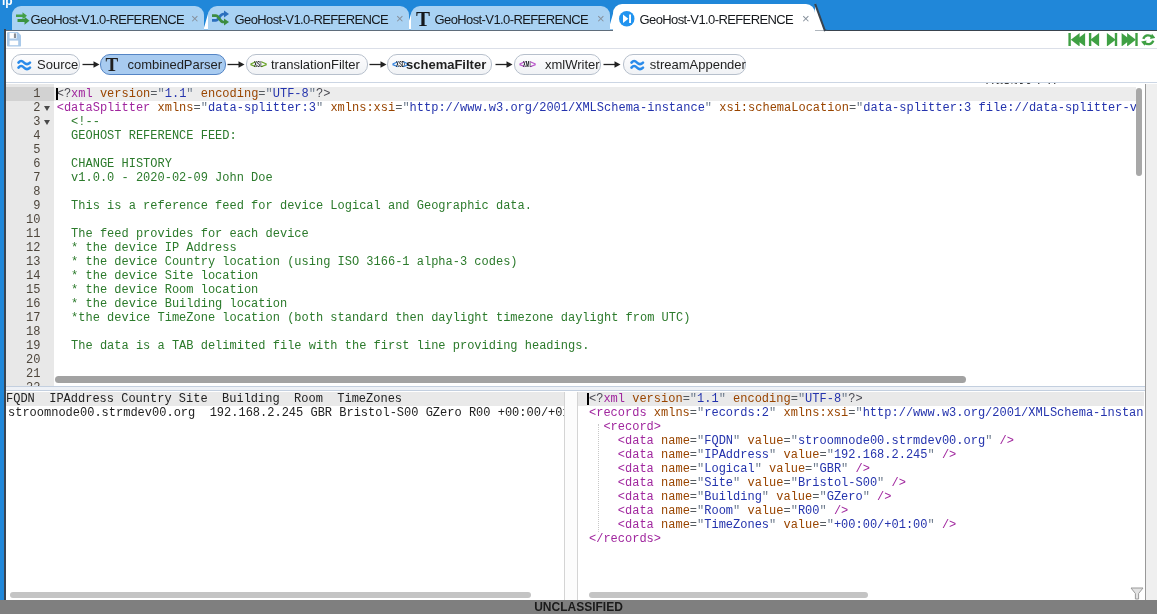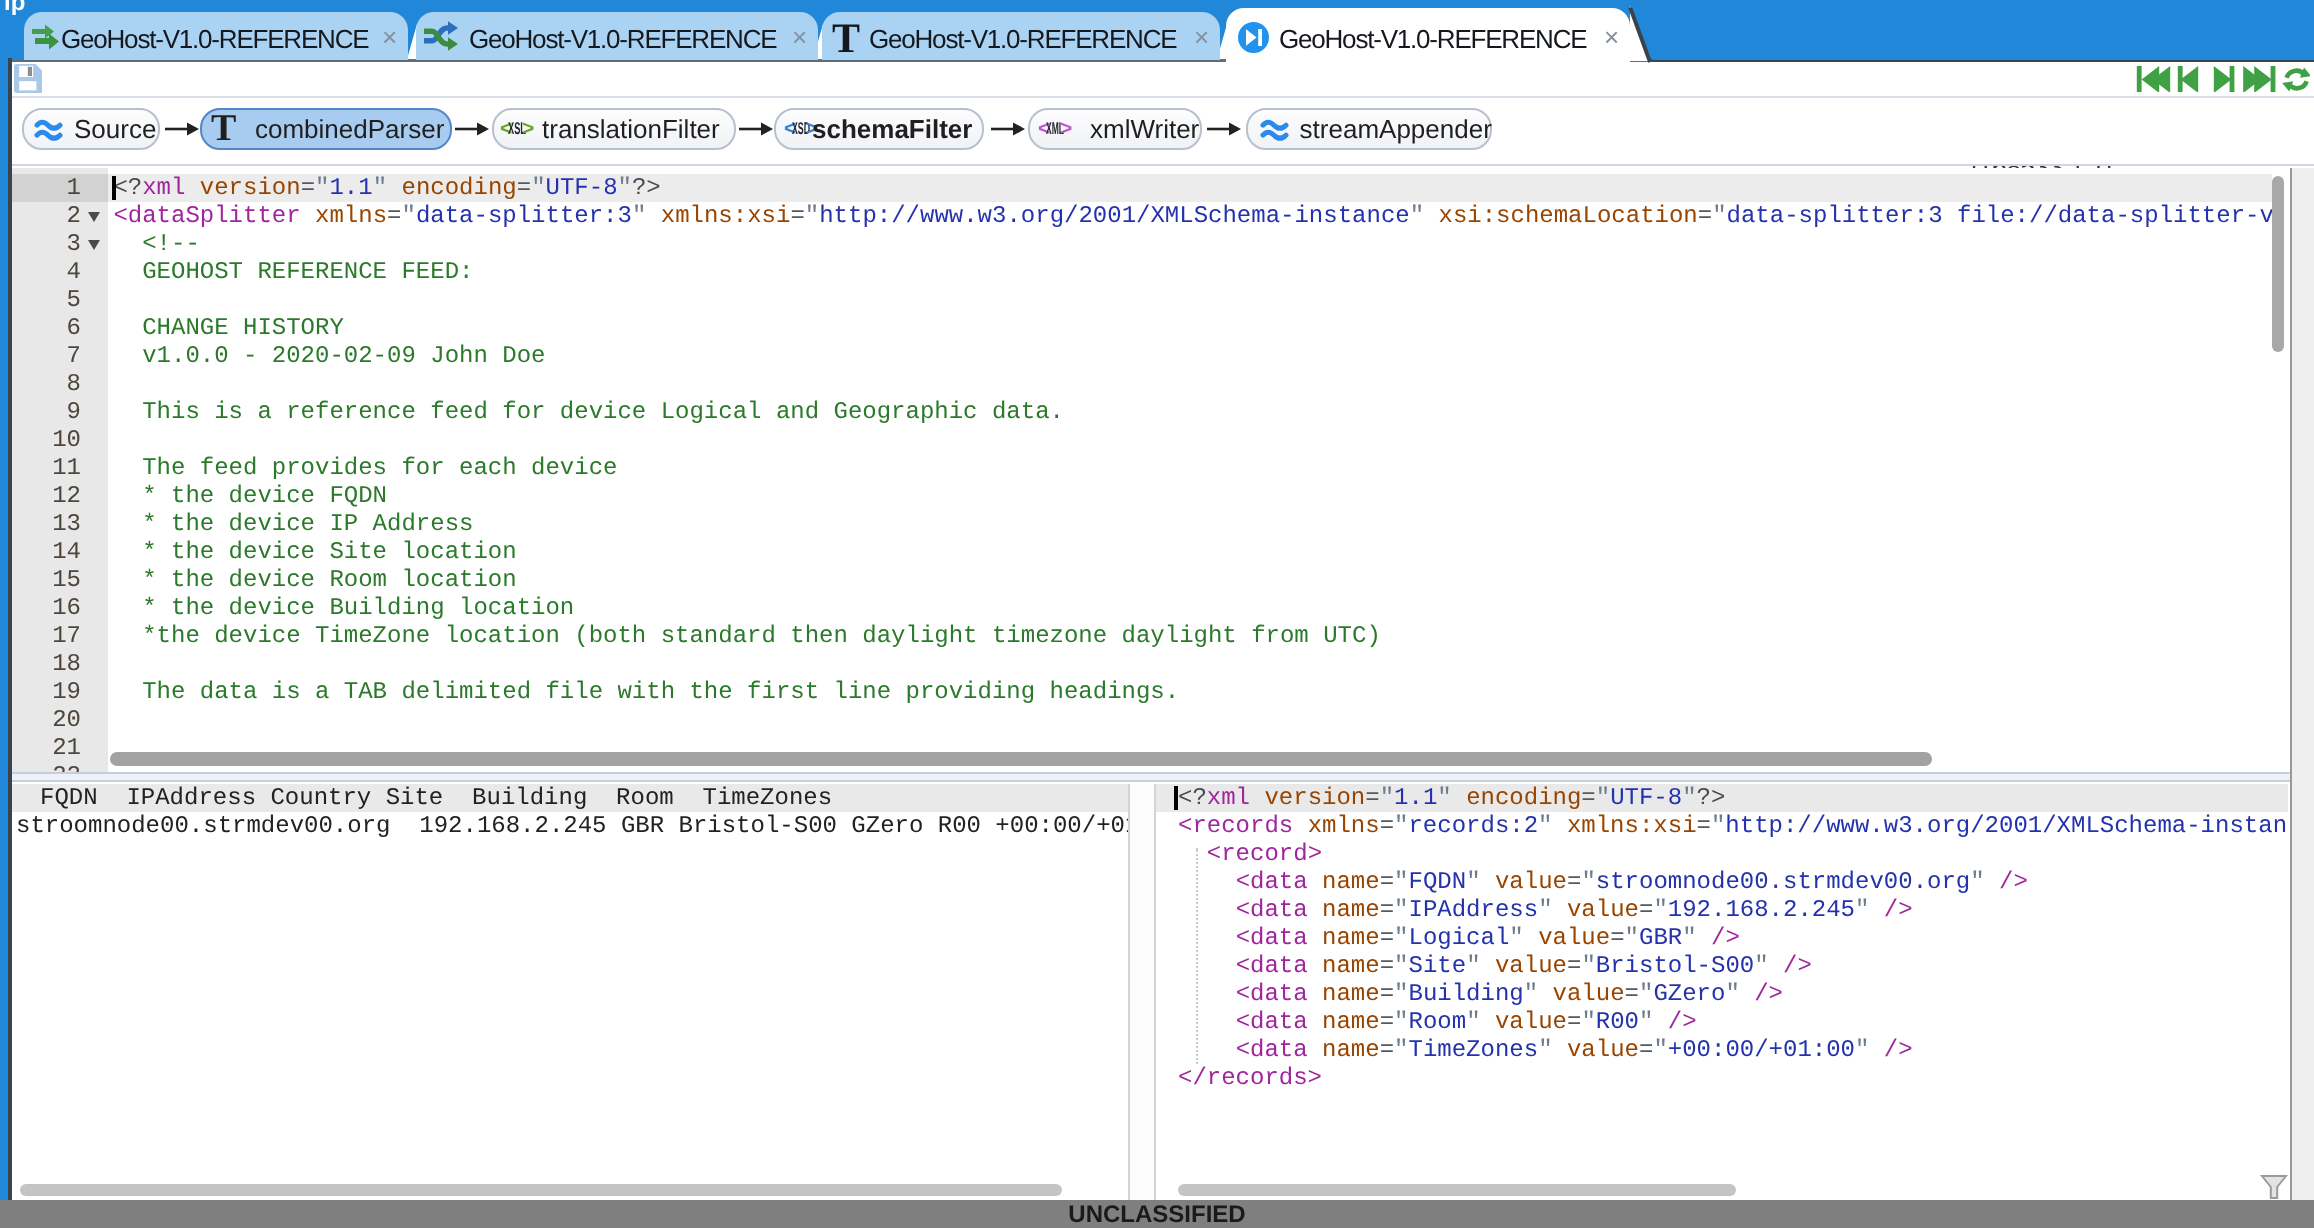--- a/index.html
+++ b/index.html
@@ -292,42 +292,42 @@
 <pre><span class="tg">&lt;dataSplitter</span> <span class="at">xmlns</span><span class="eq">=</span><span class="qu">"</span><span class="st">data-splitter:3</span><span class="qu">"</span> <span class="at">xmlns:xsi</span><span class="eq">=</span><span class="qu">"</span><span class="st">http://www.w3.org/2001/XMLSchema-instance</span><span class="qu">"</span> <span class="at">xsi:schemaLocation</span><span class="eq">=</span><span class="qu">"</span><span class="st">data-splitter:3 file://data-splitter-v3</span></pre>
 <pre class="cm">  &lt;!--</pre>
 <pre class="cm">  GEOHOST REFERENCE FEED:</pre>
 <pre> </pre>
 <pre class="cm">  CHANGE HISTORY</pre>
 <pre class="cm">  v1.0.0 - 2020-02-09 John Doe</pre>
 <pre> </pre>
 <pre class="cm">  This is a reference feed for device Logical and Geographic data.</pre>
 <pre> </pre>
 <pre class="cm">  The feed provides for each device</pre>
-<pre class="cm">  * the device FQDN</pre>
 <pre class="cm">  * the device IP Address</pre>
+<pre class="cm">  * the device Country location (using ISO 3166-1 alpha-3 codes)</pre>
 <pre class="cm">  * the device Site location</pre>
 <pre class="cm">  * the device Room location</pre>
 <pre class="cm">  * the device Building location</pre>
 <pre class="cm">  *the device TimeZone location (both standard then daylight timezone daylight from UTC)</pre>
 <pre> </pre>
 <pre class="cm">  The data is a TAB delimited file with the first line providing headings.</pre>
   </div>
   <div class="caret abs" style="left:56px; top:88px; height:12px;"></div>
 
   <div id="ehs" class="abs">
       <div class="thumb"></div>
     </div>
   <div id="evs" class="abs">
       <div class="thumb"></div>
     </div>
 
   <div id="splitter" class="abs"></div>
 
   <div id="lpane" class="pane abs">
-<pre class="row1" style="margin-left:-2px; padding-left:14px;">FQDN  IPAddress Country Site  Building  Room  TimeZones</pre>
+<pre class="row1" style="margin-left:-2px; padding-left:0;">FQDN  IPAddress Country Site  Building  Room  TimeZones</pre>
 <pre>stroomnode00.strmdev00.org  192.168.2.245 GBR Bristol-S00 GZero R00 +00:00/+01:00</pre>
     <div class="hthumb" style="left:4px; width:521px;"></div>
   </div>
   <div id="lvs" class="abs"></div>
 
   <div id="rpane" class="pane abs" style="padding-left:11px;">
 <pre class="row1" style="margin-left:-11px; padding-left:11px;"><span class="pi">&lt;?</span><span class="tg">xml</span> <span class="at">version</span><span class="eq">=</span><span class="qu">"</span><span class="st">1.1</span><span class="qu">"</span> <span class="at">encoding</span><span class="eq">=</span><span class="qu">"</span><span class="st">UTF-8</span><span class="qu">"</span><span class="pi">?&gt;</span></pre>
 <pre><span class="tg">&lt;records</span> <span class="at">xmlns</span><span class="eq">=</span><span class="qu">"</span><span class="st">records:2</span><span class="qu">"</span> <span class="at">xmlns:xsi</span><span class="eq">=</span><span class="qu">"</span><span class="st">http://www.w3.org/2001/XMLSchema-instan</span></pre>
 <pre>  <span class="tg">&lt;record&gt;</span></pre>
 <pre>    <span class="tg">&lt;data</span> <span class="at">name</span><span class="eq">=</span><span class="qu">"</span><span class="st">FQDN</span><span class="qu">"</span> <span class="at">value</span><span class="eq">=</span><span class="qu">"</span><span class="st">stroomnode00.strmdev00.org</span><span class="qu">"</span> <span class="tg">/&gt;</span></pre>

